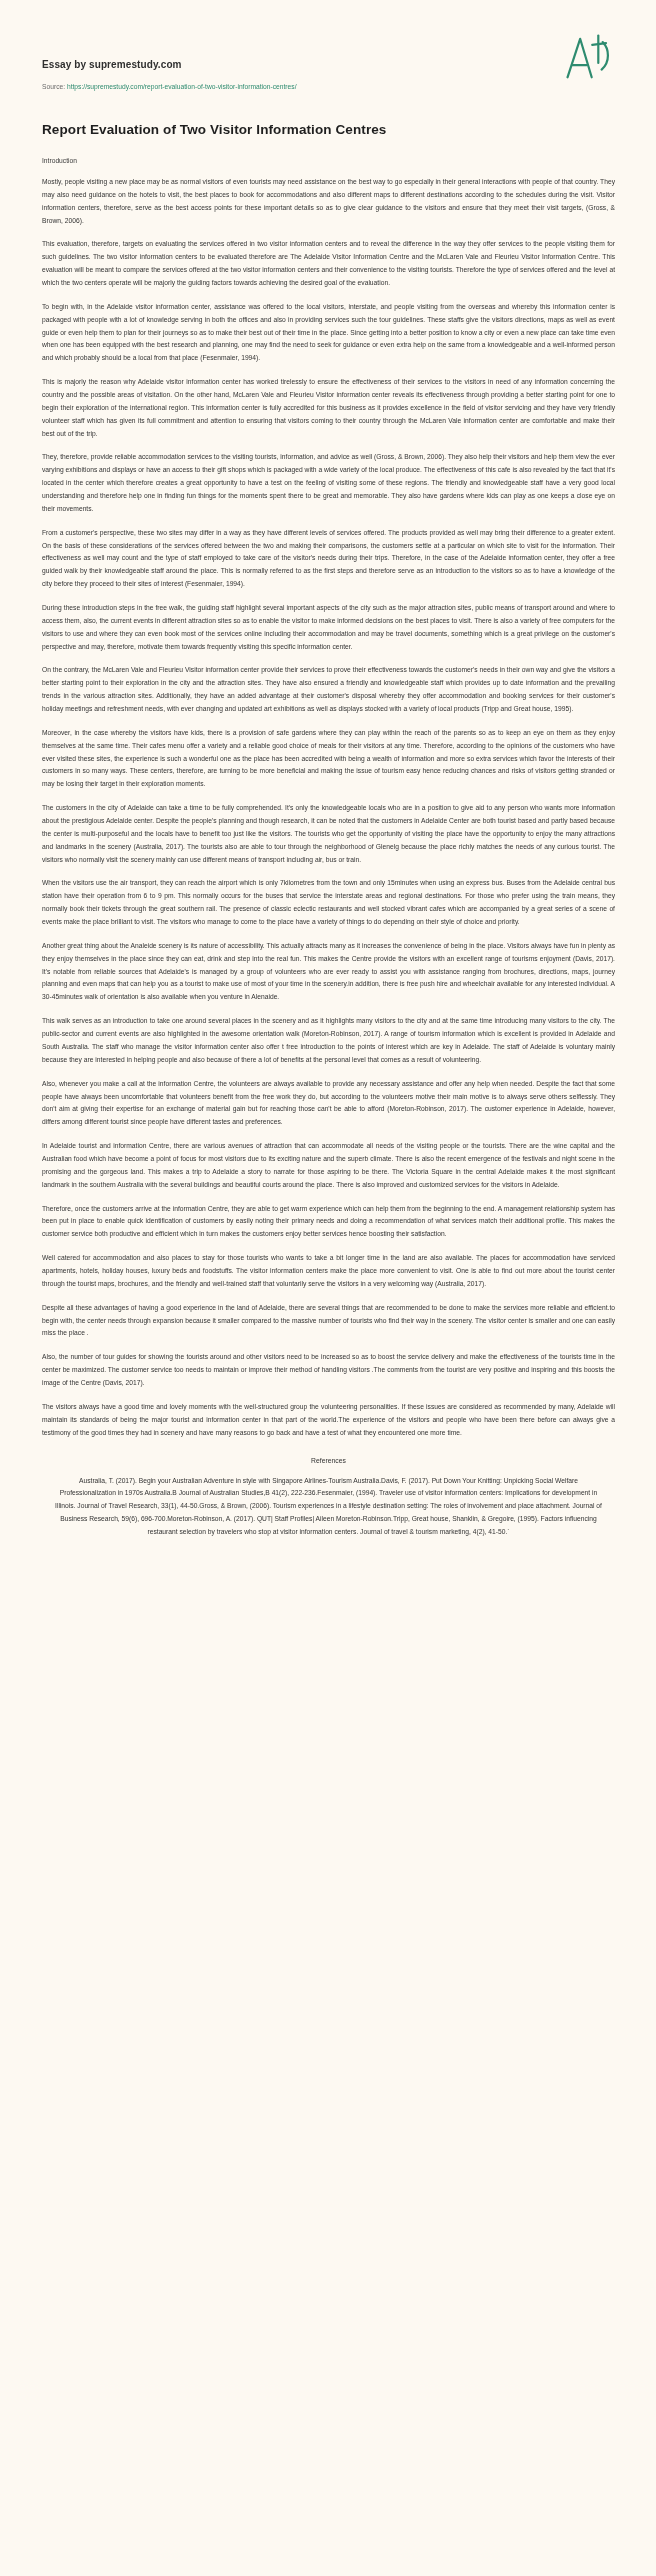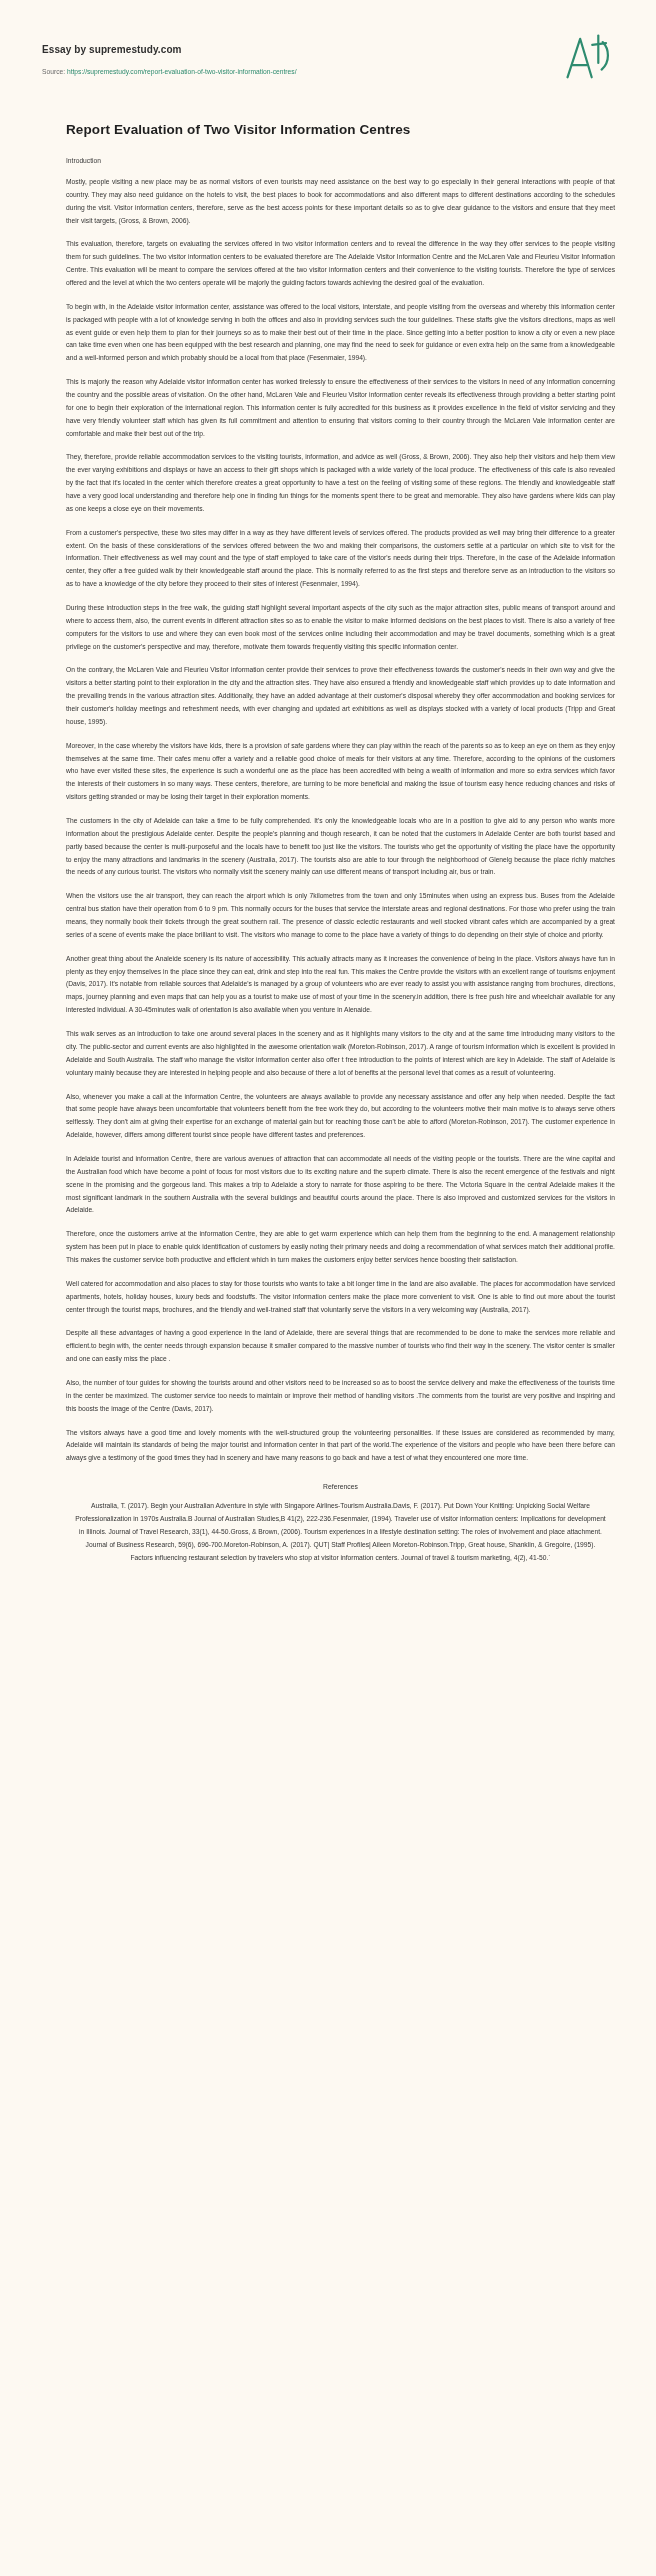--- a/index.html
+++ b/index.html
@@ -19,21 +19,21 @@
     position: relative;
     width: 657px;
     min-height: 2576px;
     background: #fdf9f2;
     box-sizing: border-box;
   }
 
   
   .site-header {
     position: relative;
-    padding: 44px 42px 0 42px;
+    padding: 59px 42px 0 42px;
     box-sizing: border-box;
     height: 96px;
   }
   .brand-line {
     font-size: 10px;
     font-weight: bold;
     color: #2f2f2f;
     letter-spacing: 0.1px;
     line-height: 1.2;
   }
@@ -55,21 +55,21 @@
     position: absolute;
     right: 40px;
     top: 29.5px;
     width: 55px;
     height: 55px;
   }
   .logo svg { display:block; width:100%; height:100%; }
 
   
   .doc {
-    padding: 0 42px 0 66px;
+    padding: 0 42px 0 42px;
     box-sizing: border-box;
   }
   h1.doc-title {
     font-size: 13.5px;
     font-weight: bold;
     color: #1f1f1f;
     margin: 26px 0 16.7px 0;
     letter-spacing: 0.1px;
     line-height: 1.25;
   }

